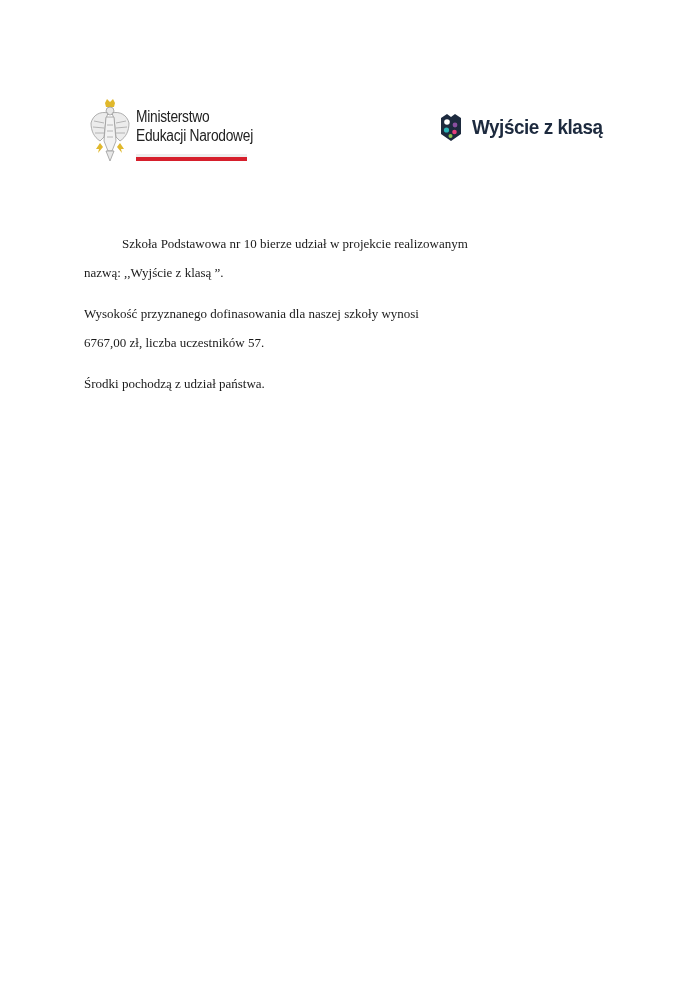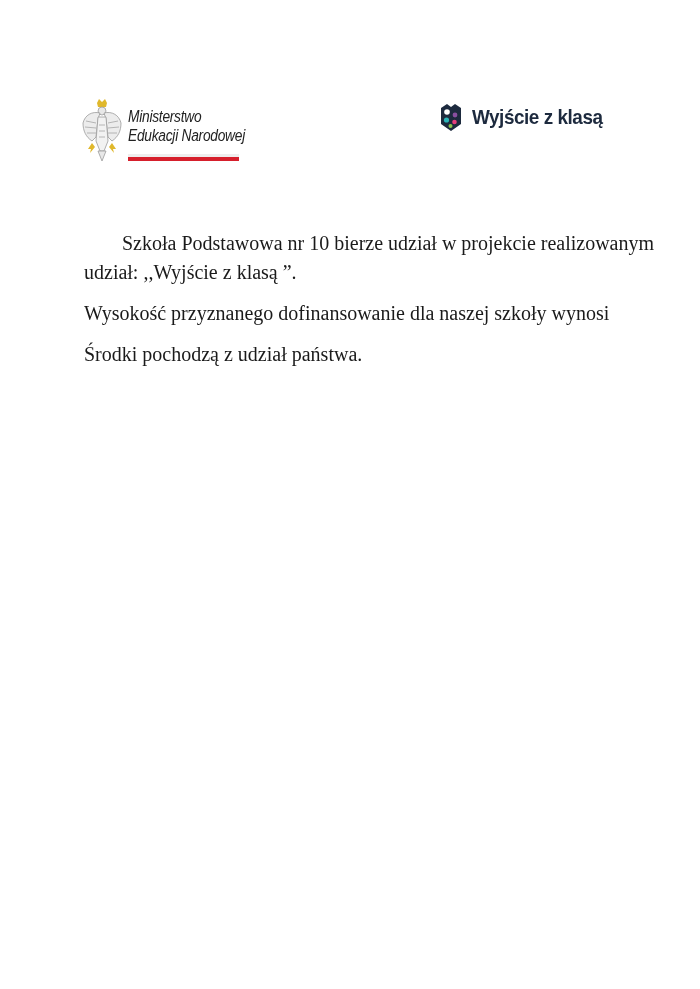--- a/index.html
+++ b/index.html
@@ -7,25 +7,24 @@
       width: 700px;
       height: 989px;
       background: #ffffff;
       position: relative;
       overflow: hidden;
       font-family: "Liberation Serif", "DejaVu Serif", serif;
       color: #1a1a1a;
     }
     .men-logo {
       position: absolute;
-      left: 80px;
+      left: 88px;
       top: 97px;
       width: 170px;
       height: 72px;
-      font-style: italic;
     }
     .eagle {
       position: absolute;
       left: 0;
       top: 0;
       width: 44px;
       height: 72px;
     }
     .men-text {
       position: absolute;
@@ -45,21 +44,21 @@
       left: 48px;
       top: 57px;
       width: 111px;
     }
     .men-bars .white-bar { height: 3px; background: #eeeeee; }
     .men-bars .red-bar { height: 4px; background: #d61f2c; }
 
     .wzk-logo {
       position: absolute;
       left: 438px;
-      top: 100px;
+      top: 110px;
       height: 34px;
       display: flex;
       align-items: center;
     }
     .wzk-icon { width: 26px; height: 30px; margin-right: 8px; }
     .wzk-text {
       font-family: "Liberation Sans", "DejaVu Sans", sans-serif;
       font-weight: bold;
       font-size: 21px;
       color: #1d2a3e;
@@ -67,21 +66,21 @@
       transform: scaleX(0.9);
       transform-origin: left center;
       white-space: nowrap;
     }
 
     .doc-body {
       position: absolute;
       left: 84px;
       top: 229px;
       width: 545px;
-      font-size: 20px;
+      font-size: 13px;
       line-height: 29px;
     }
     .doc-body p { margin: 0; }
     .line { display: block; white-space: nowrap; }
     .p1 .line:first-child { text-indent: 38px; }
     .p2 { margin-top: 12px !important; }
     .p3 { margin-top: 12px !important; }
     .p4 { margin-top: 12px !important; }
   </style>
 </head>
@@ -125,21 +124,22 @@
     <circle cx="8.5" cy="18" r="2.6" fill="#2bb5b8"></circle>
     <circle cx="16.5" cy="20" r="2.3" fill="#e63e7a"></circle>
     <circle cx="12.5" cy="24" r="2" fill="#8bc34a"></circle>
   </svg>
   <span class="wzk-text">Wyjście z klasą</span>
 </div>
 
 <div class="doc-body">
   <p class="p1">
     <span class="line">Szkoła Podstawowa nr 10 bierze udział w projekcie realizowanym</span>
-    <span class="line">udział: ,,Wyjście z klasą ”.</span>
+    <span class="line">nazwą: ,,Wyjście z klasą ”.</span>
   </p>
   <p class="p3">
-    <span class="line">Wysokość przyznanego dofinansowanie dla naszej szkoły wynosi</span>
+    <span class="line">Wysokość przyznanego dofinasowania dla naszej szkoły wynosi</span>
+    <span class="line">6767,00 zł,  liczba uczestników 57.</span>
   </p>
   <p class="p4">
     <span class="line">Środki pochodzą z udział państwa.</span>
   </p>
 </div>
 
 </body></html>

